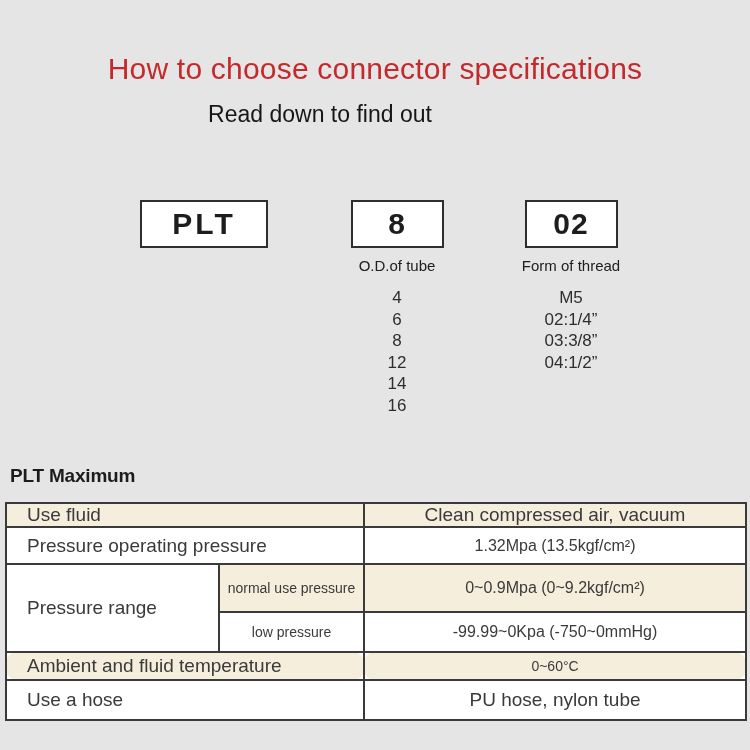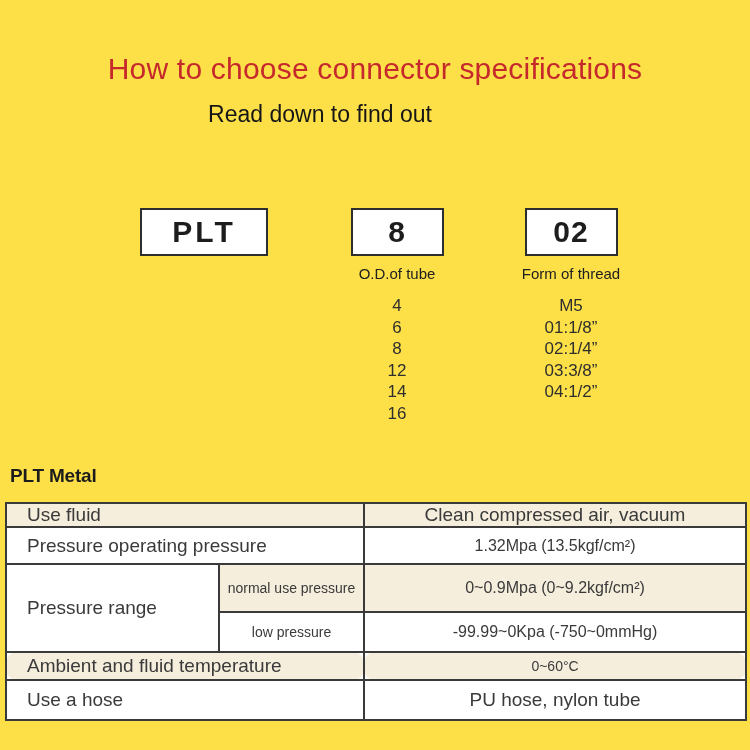--- a/index.html
+++ b/index.html
@@ -1,29 +1,29 @@
 <!DOCTYPE html>
 <html><head>
 <meta charset="utf-8">
 <style>
   * { margin: 0; padding: 0; box-sizing: border-box; }
   html, body { width: 750px; height: 750px; background: #ffffff; font-family: "Liberation Sans", sans-serif; }
-  .page { position: relative; width: 750px; height: 750px; background: #fde047; overflow: hidden; }
+  .page { position: relative; width: 750px; height: 750px; background: #e5e5e5; overflow: hidden; }
 
   .title { position: absolute; top: 52px; left: 0; width: 750px; text-align: center;
            font-size: 30px; color: #c5292c; letter-spacing: 0.2px; }
   .subtitle { position: absolute; top: 101px; left: 0; width: 640px; text-align: center;
               font-size: 23px; color: #161616; }
 
   .diagram-col { position: absolute; top: 200px; text-align: center; }
   .col-1 { left: 114px; width: 180px; }
   .col-2 { left: 317px; width: 160px; }
   .col-3 { left: 491px; width: 160px; }
 
-  .code-box { border: 2px solid #2e2e2e; height: 48px; margin: 8px auto;
+  .code-box { border: 2px solid #2e2e2e; height: 48px; margin: 0 auto;
               display: flex; align-items: center; justify-content: center;
               font-size: 30px; font-weight: 700; color: #1d1d1d; background: #fff; }
   .code-box.wide { width: 128px; letter-spacing: 3px; }
   .code-box.narrow { width: 93px; letter-spacing: 1px; }
 
   .caption { margin-top: 9px; font-size: 15px; color: #202020; }
 
   .options { margin-top: 13px; font-size: 17px; color: #2e2e2e; }
   .options .opt { line-height: 21.6px; }
 
@@ -70,28 +70,27 @@
         <div class="opt">14</div>
         <div class="opt">16</div>
       </div>
   </div>
 
   <div class="diagram-col col-3">
     <div class="code-box narrow">02</div>
     <div class="caption">Form of thread</div>
     <div class="options">
         <div class="opt">M5</div>
-        <div class="opt">01:1/8”</div>
         <div class="opt">02:1/4”</div>
         <div class="opt">03:3/8”</div>
         <div class="opt">04:1/2”</div>
       </div>
   </div>
 
-  <div class="series-heading">PLT Metal</div>
+  <div class="series-heading">PLT Maximum</div>
 
   <table class="spec">
     <colgroup>
       <col style="width:213px">
       <col style="width:145px">
       <col style="width:382px">
     </colgroup>
     <tbody>
         <tr class="r1">
       <td class="lbl beige" colspan="2">Use fluid</td>

